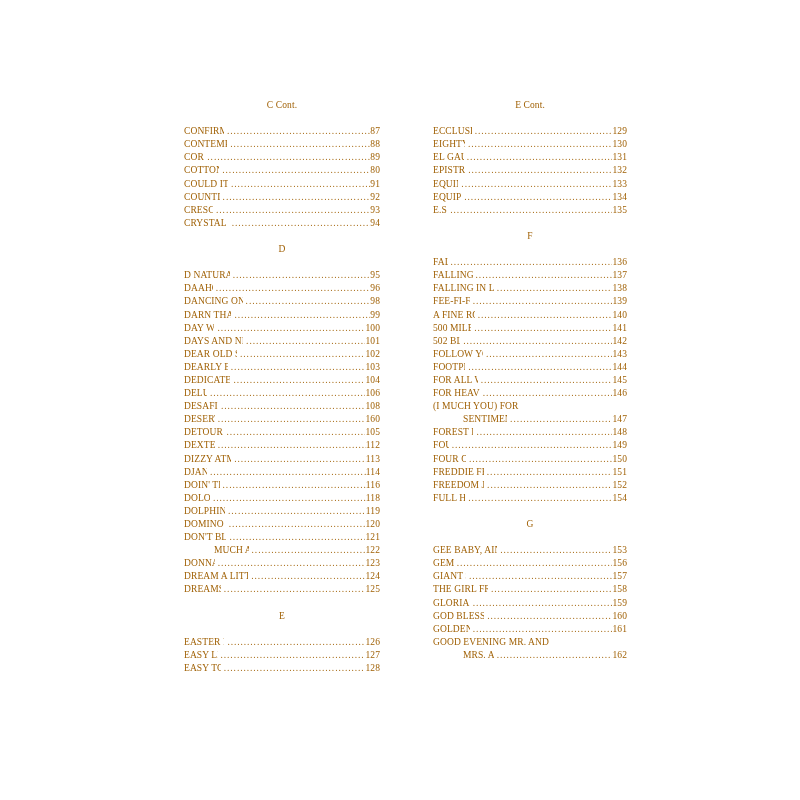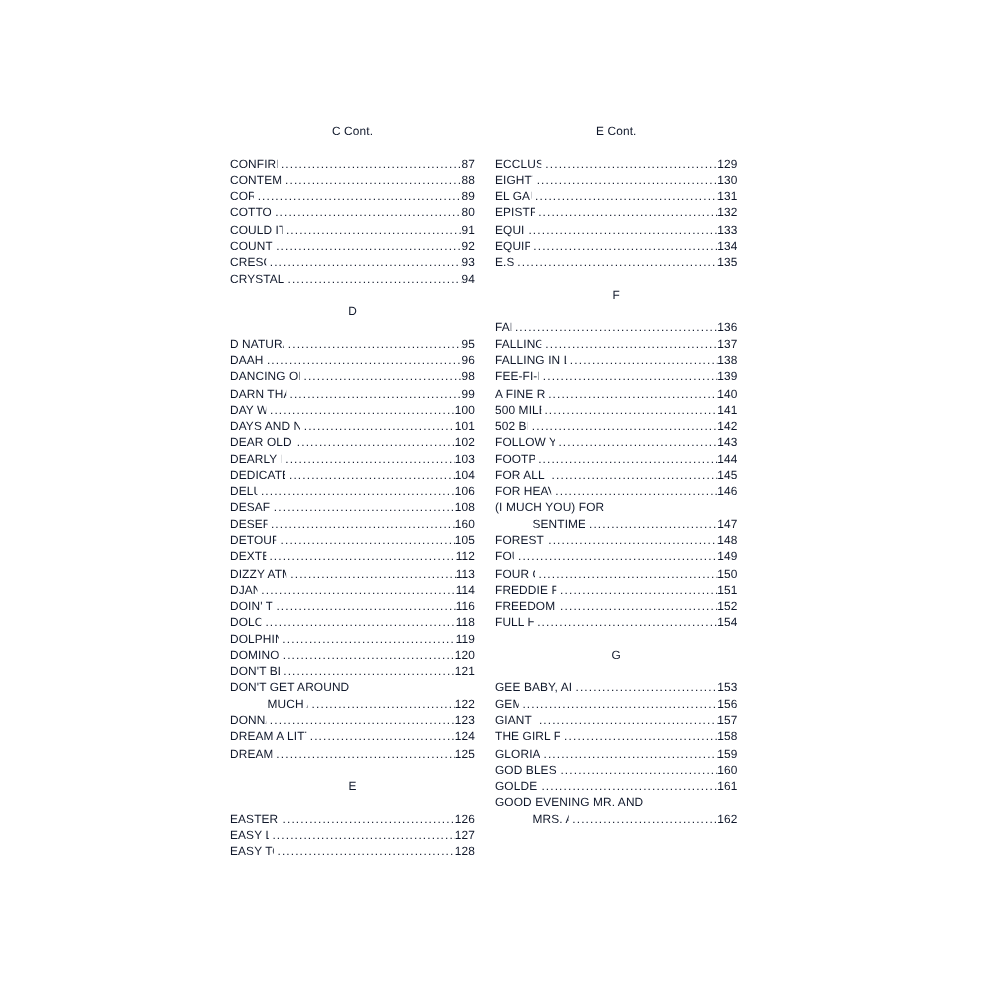--- a/index.html
+++ b/index.html
@@ -6,32 +6,32 @@
     margin: 0;
     padding: 0;
     background: #ffffff;
   }
   .page {
     position: relative;
     width: 688px;
     height: 800px;
     background: #ffffff;
     overflow: hidden;
-    font-family: Liberation Sans, sans-serif;
-    color: #0f172a;
+    font-family: Liberation Serif, serif;
+    color: #a16207;
   }
   .col {
     position: absolute;
     top: 99px;
     font-size: 9.5px;
     line-height: 13.1px;
     letter-spacing: 0.1px;
   }
   #colL { left: 184px; width: 196px; }
-  #colR { left: 396px; width: 194px; }
+  #colR { left: 433px; width: 194px; }
 
   .section + .section { margin-top: 13.1px; }
 
   .sec-header {
     text-align: center;
     margin: 0 0 13.1px 0;
     white-space: nowrap;
   }
   .prerow {
     white-space: nowrap;
@@ -211,21 +211,20 @@
         <div class="row">
           <span class="t">DOMINO BISCUIT</span>
           <span class="dots"></span>
           <span class="pg">120</span>
         </div>
         <div class="row">
           <span class="t">DON'T BLAME ME</span>
           <span class="dots"></span>
           <span class="pg">121</span>
         </div>
-        <div class="prerow">DON'T GET AROUND</div>
         <div class="row indent">
           <span class="t">MUCH ANYMORE</span>
           <span class="dots"></span>
           <span class="pg">122</span>
         </div>
         <div class="row">
           <span class="t">DONNA LEE</span>
           <span class="dots"></span>
           <span class="pg">123</span>
         </div>

